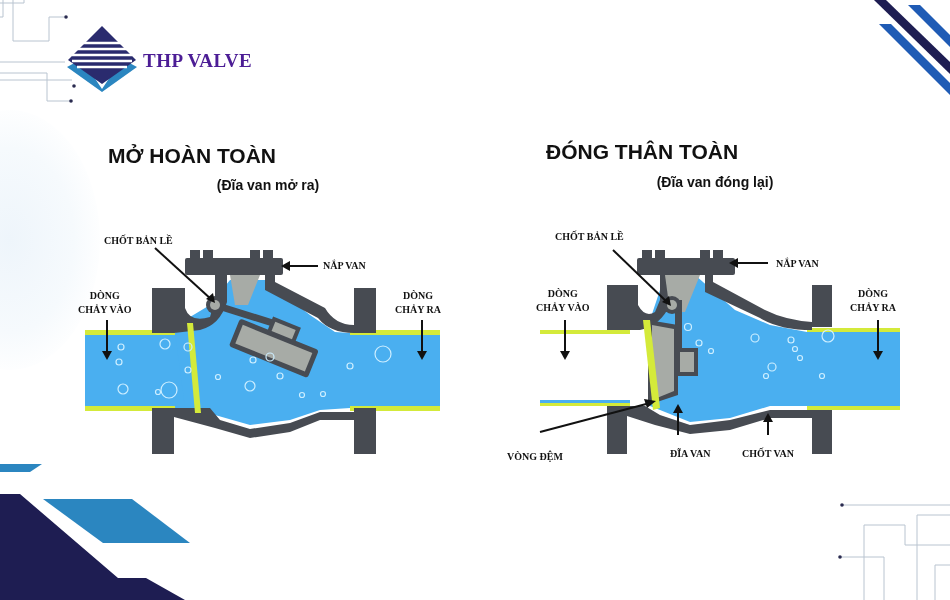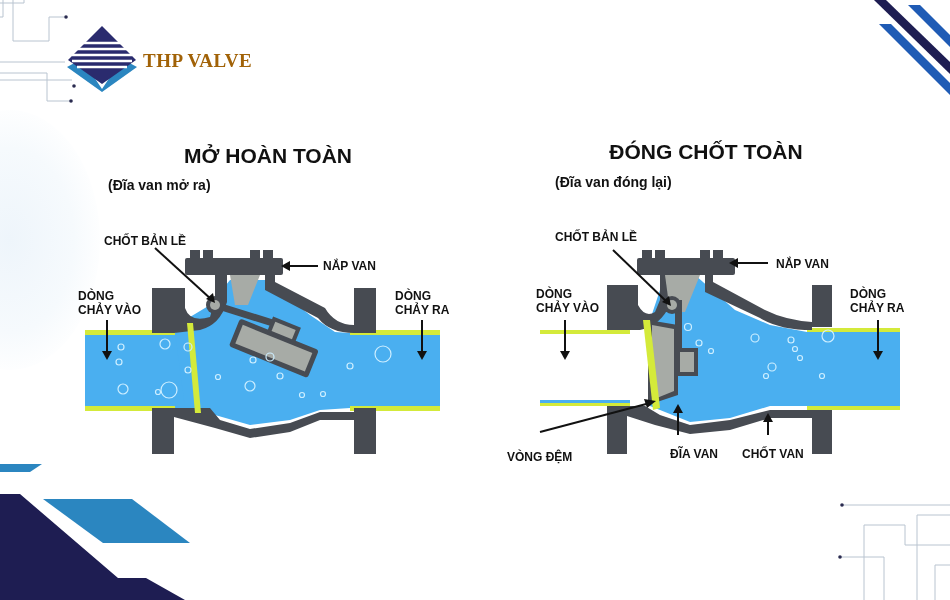--- a/index.html
+++ b/index.html
@@ -1,21 +1,21 @@
 <!DOCTYPE html>
 <html><head>
 <meta charset="utf-8">
 <style>
   html,body{margin:0;padding:0;}
   body{width:950px;height:600px;position:relative;overflow:hidden;background:#ffffff;font-family:"Liberation Sans","DejaVu Sans",sans-serif;}
   .glow{position:absolute;left:-80px;top:110px;width:180px;height:260px;border-radius:50%;background:radial-gradient(ellipse at center,#eef5fb 0%,#f6fafd 50%,rgba(255,255,255,0) 75%);}
-  .brand{position:absolute;left:143px;top:50px;font-family:"Liberation Serif","DejaVu Serif",serif;font-weight:bold;font-size:19px;color:#a16207;letter-spacing:0.5px;}
-  .title{position:absolute;font-weight:bold;color:#111;font-size:21px;text-align:center;width:320px;}
-  .subtitle{position:absolute;font-weight:bold;color:#111;font-size:14px;width:320px;}
-  .lbl{position:absolute;font-weight:bold;font-size:12px;color:#111;line-height:14px;text-align:left;white-space:nowrap;}
+  .brand{position:absolute;left:143px;top:50px;font-family:"Liberation Serif","DejaVu Serif",serif;font-weight:bold;font-size:19px;color:#4c1d95;letter-spacing:0.5px;}
+  .title{position:absolute;font-weight:bold;color:#111;font-size:21px;text-align:left;width:320px;}
+  .subtitle{position:absolute;font-weight:bold;color:#111;font-size:14px;text-align:center;width:320px;}
+  .lbl{position:absolute;font-weight:bold;font-size:10px;color:#111;line-height:14px;text-align:center;white-space:nowrap;font-family:Liberation Serif, serif;}
   svg{position:absolute;overflow:visible;}
 </style>
 </head>
 <body>
 
 <div class="glow"></div>
 
 <svg width="110" height="110" style="left:0;top:0;">
   <g stroke="#b9c4d0" stroke-width="1" fill="none">
     <polyline points="0,3 24,3 24,-2"></polyline>
@@ -156,21 +156,21 @@
 <div class="lbl" style="left:323px;top:259px;">NẮP VAN</div>
 <div class="lbl" style="left:78px;top:289px;">
   <div>DÒNG</div>
   <div>CHẢY VÀO</div>
 </div>
 <div class="lbl" style="left:395px;top:289px;">
   <div>DÒNG</div>
   <div>CHẢY RA</div>
 </div>
 
-<div class="title" style="left:546px;top:140px;">ĐÓNG CHỐT TOÀN</div>
+<div class="title" style="left:546px;top:140px;">ĐÓNG THÂN TOÀN</div>
 <div class="subtitle" style="left:555px;top:174px;">(Đĩa van đóng lại)</div>
 
 <svg width="420" height="250" style="left:500px;top:220px;">
 
   <rect x="40" y="110" width="90" height="4" fill="#d4ea3a"></rect>
   <rect x="40" y="180" width="90" height="3" fill="#4aaff0"></rect>
   <rect x="40" y="183" width="90" height="3" fill="#d4ea3a"></rect>
 
   <path d="M150,100 L160,70 L160,55 L195,55 L235,90 L270,105 L307,112 L400,112 L400,186 L307,186 L270,186 L230,198 L190,202 L160,190 L150,186 Z" fill="#4aaff0"></path>
   <rect x="307" y="108" width="93" height="4" fill="#d4ea3a"></rect>

